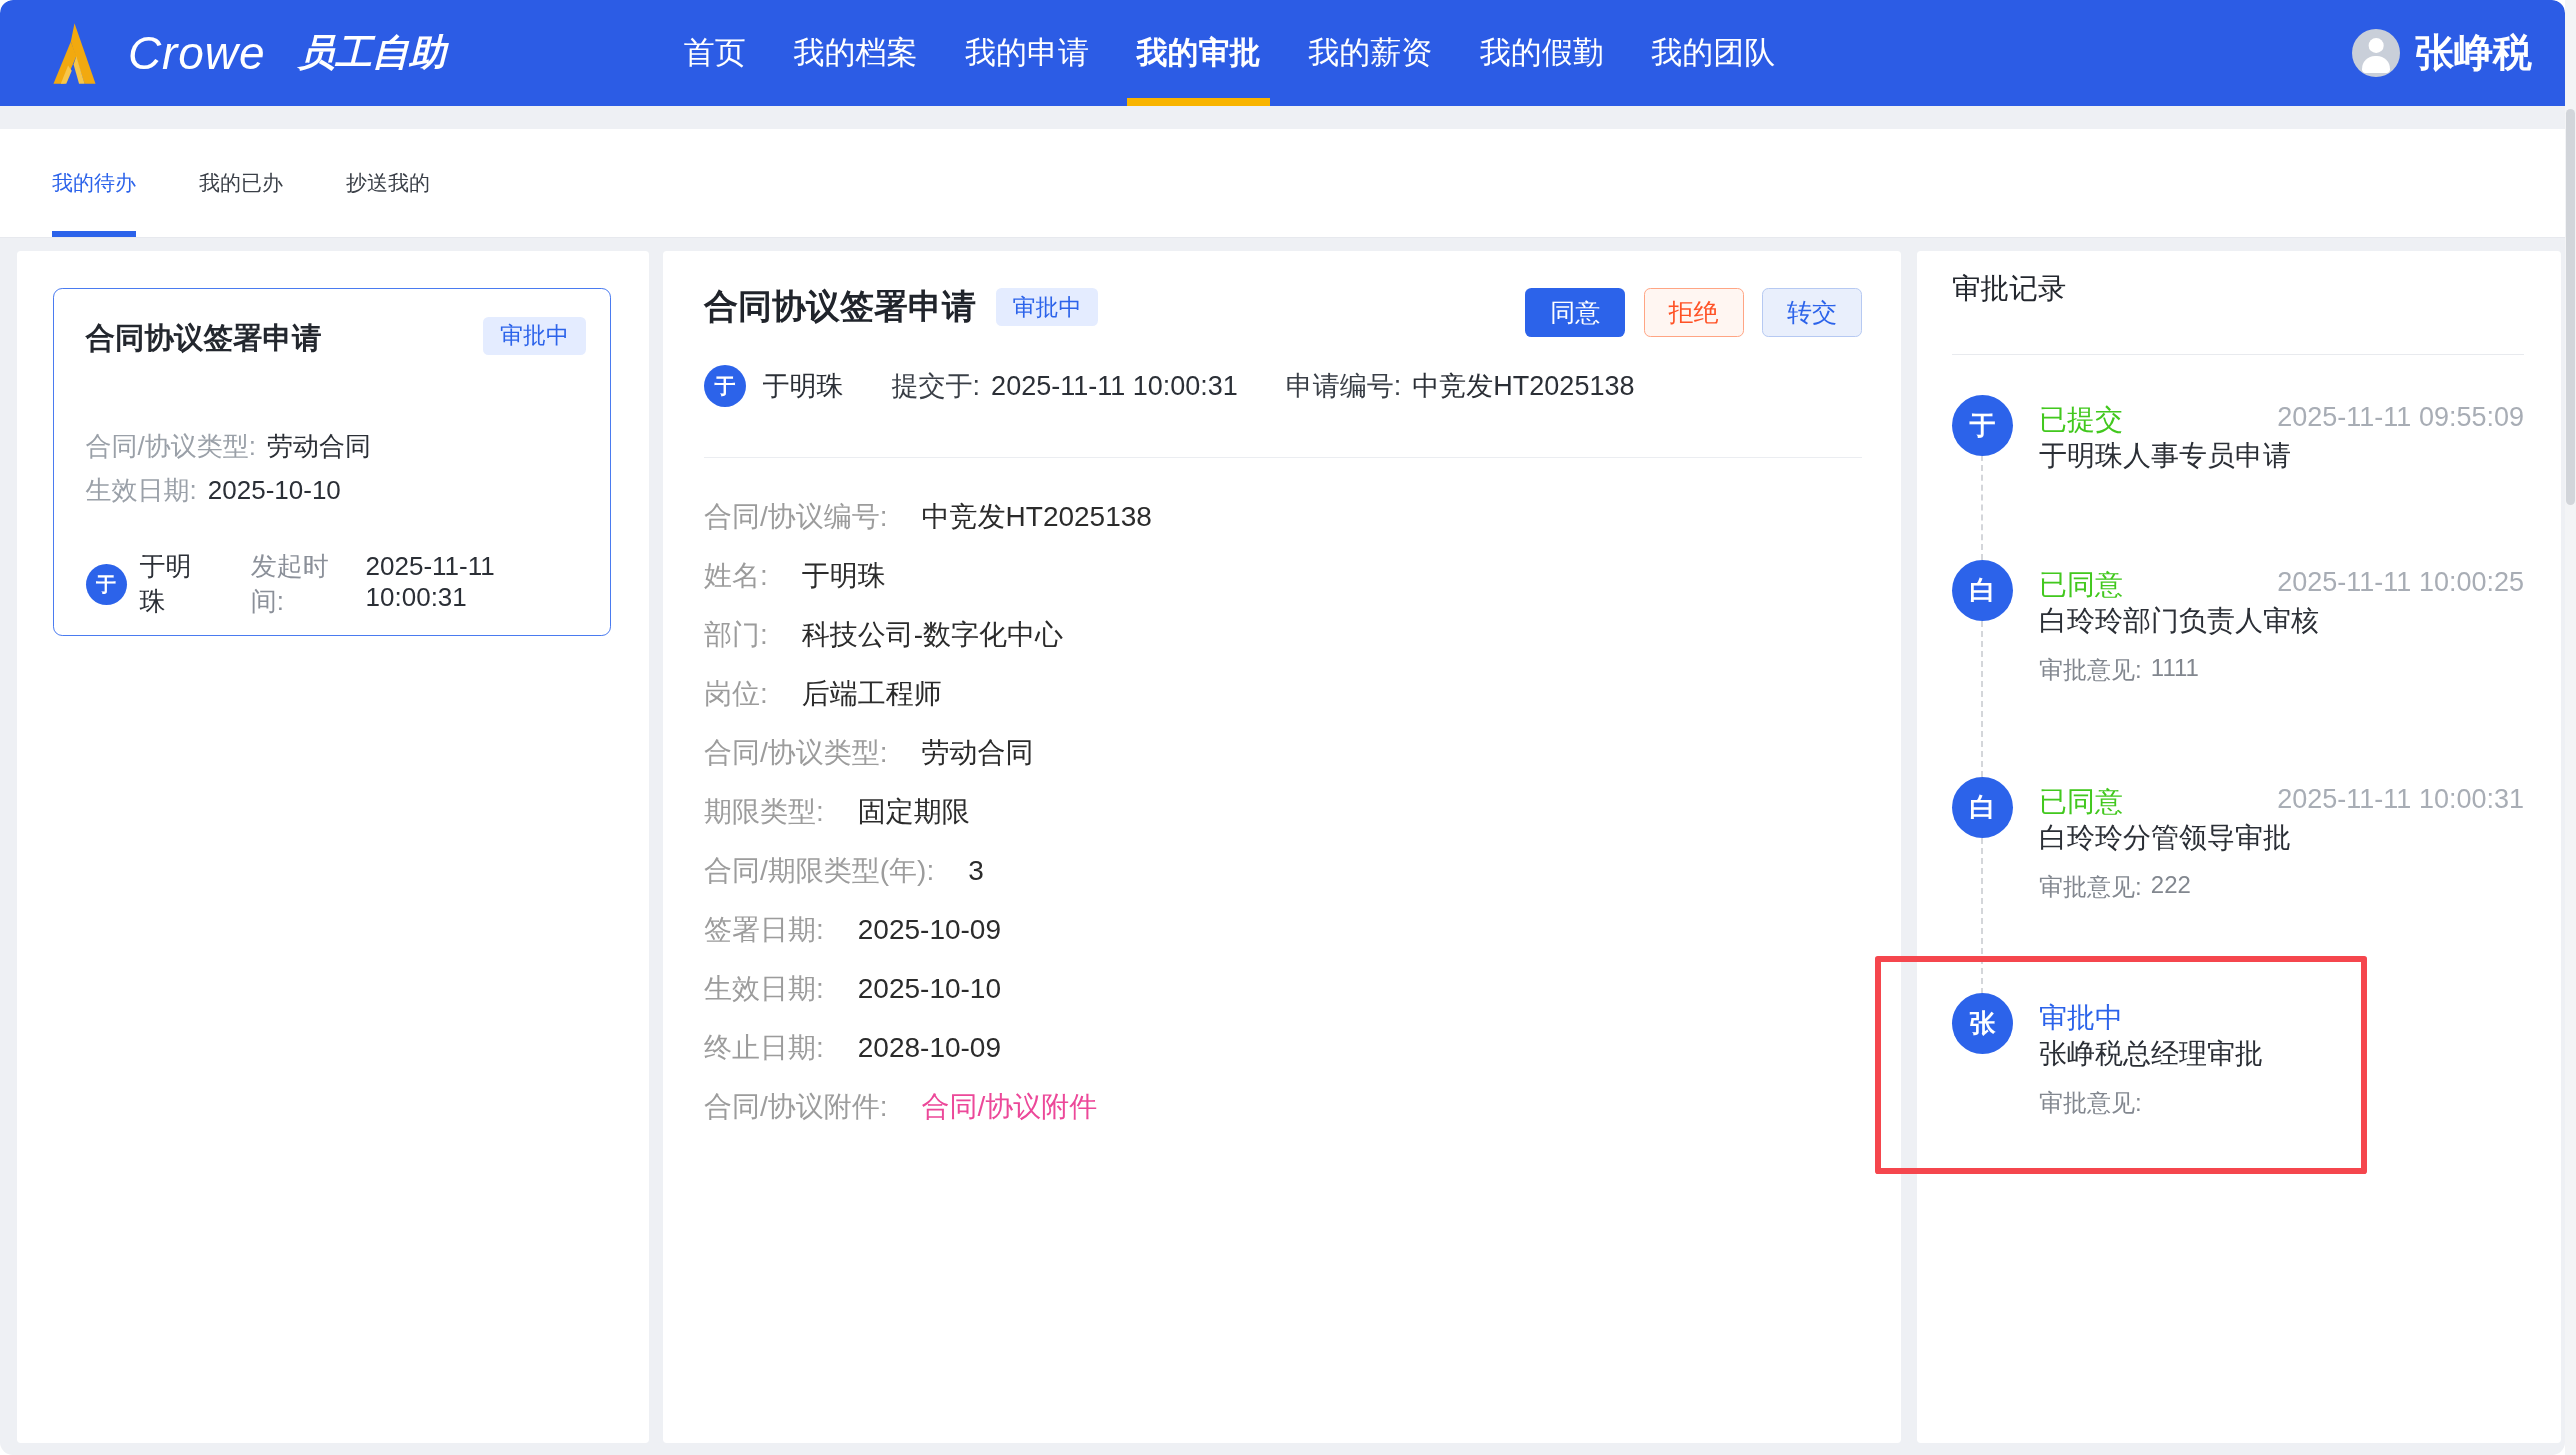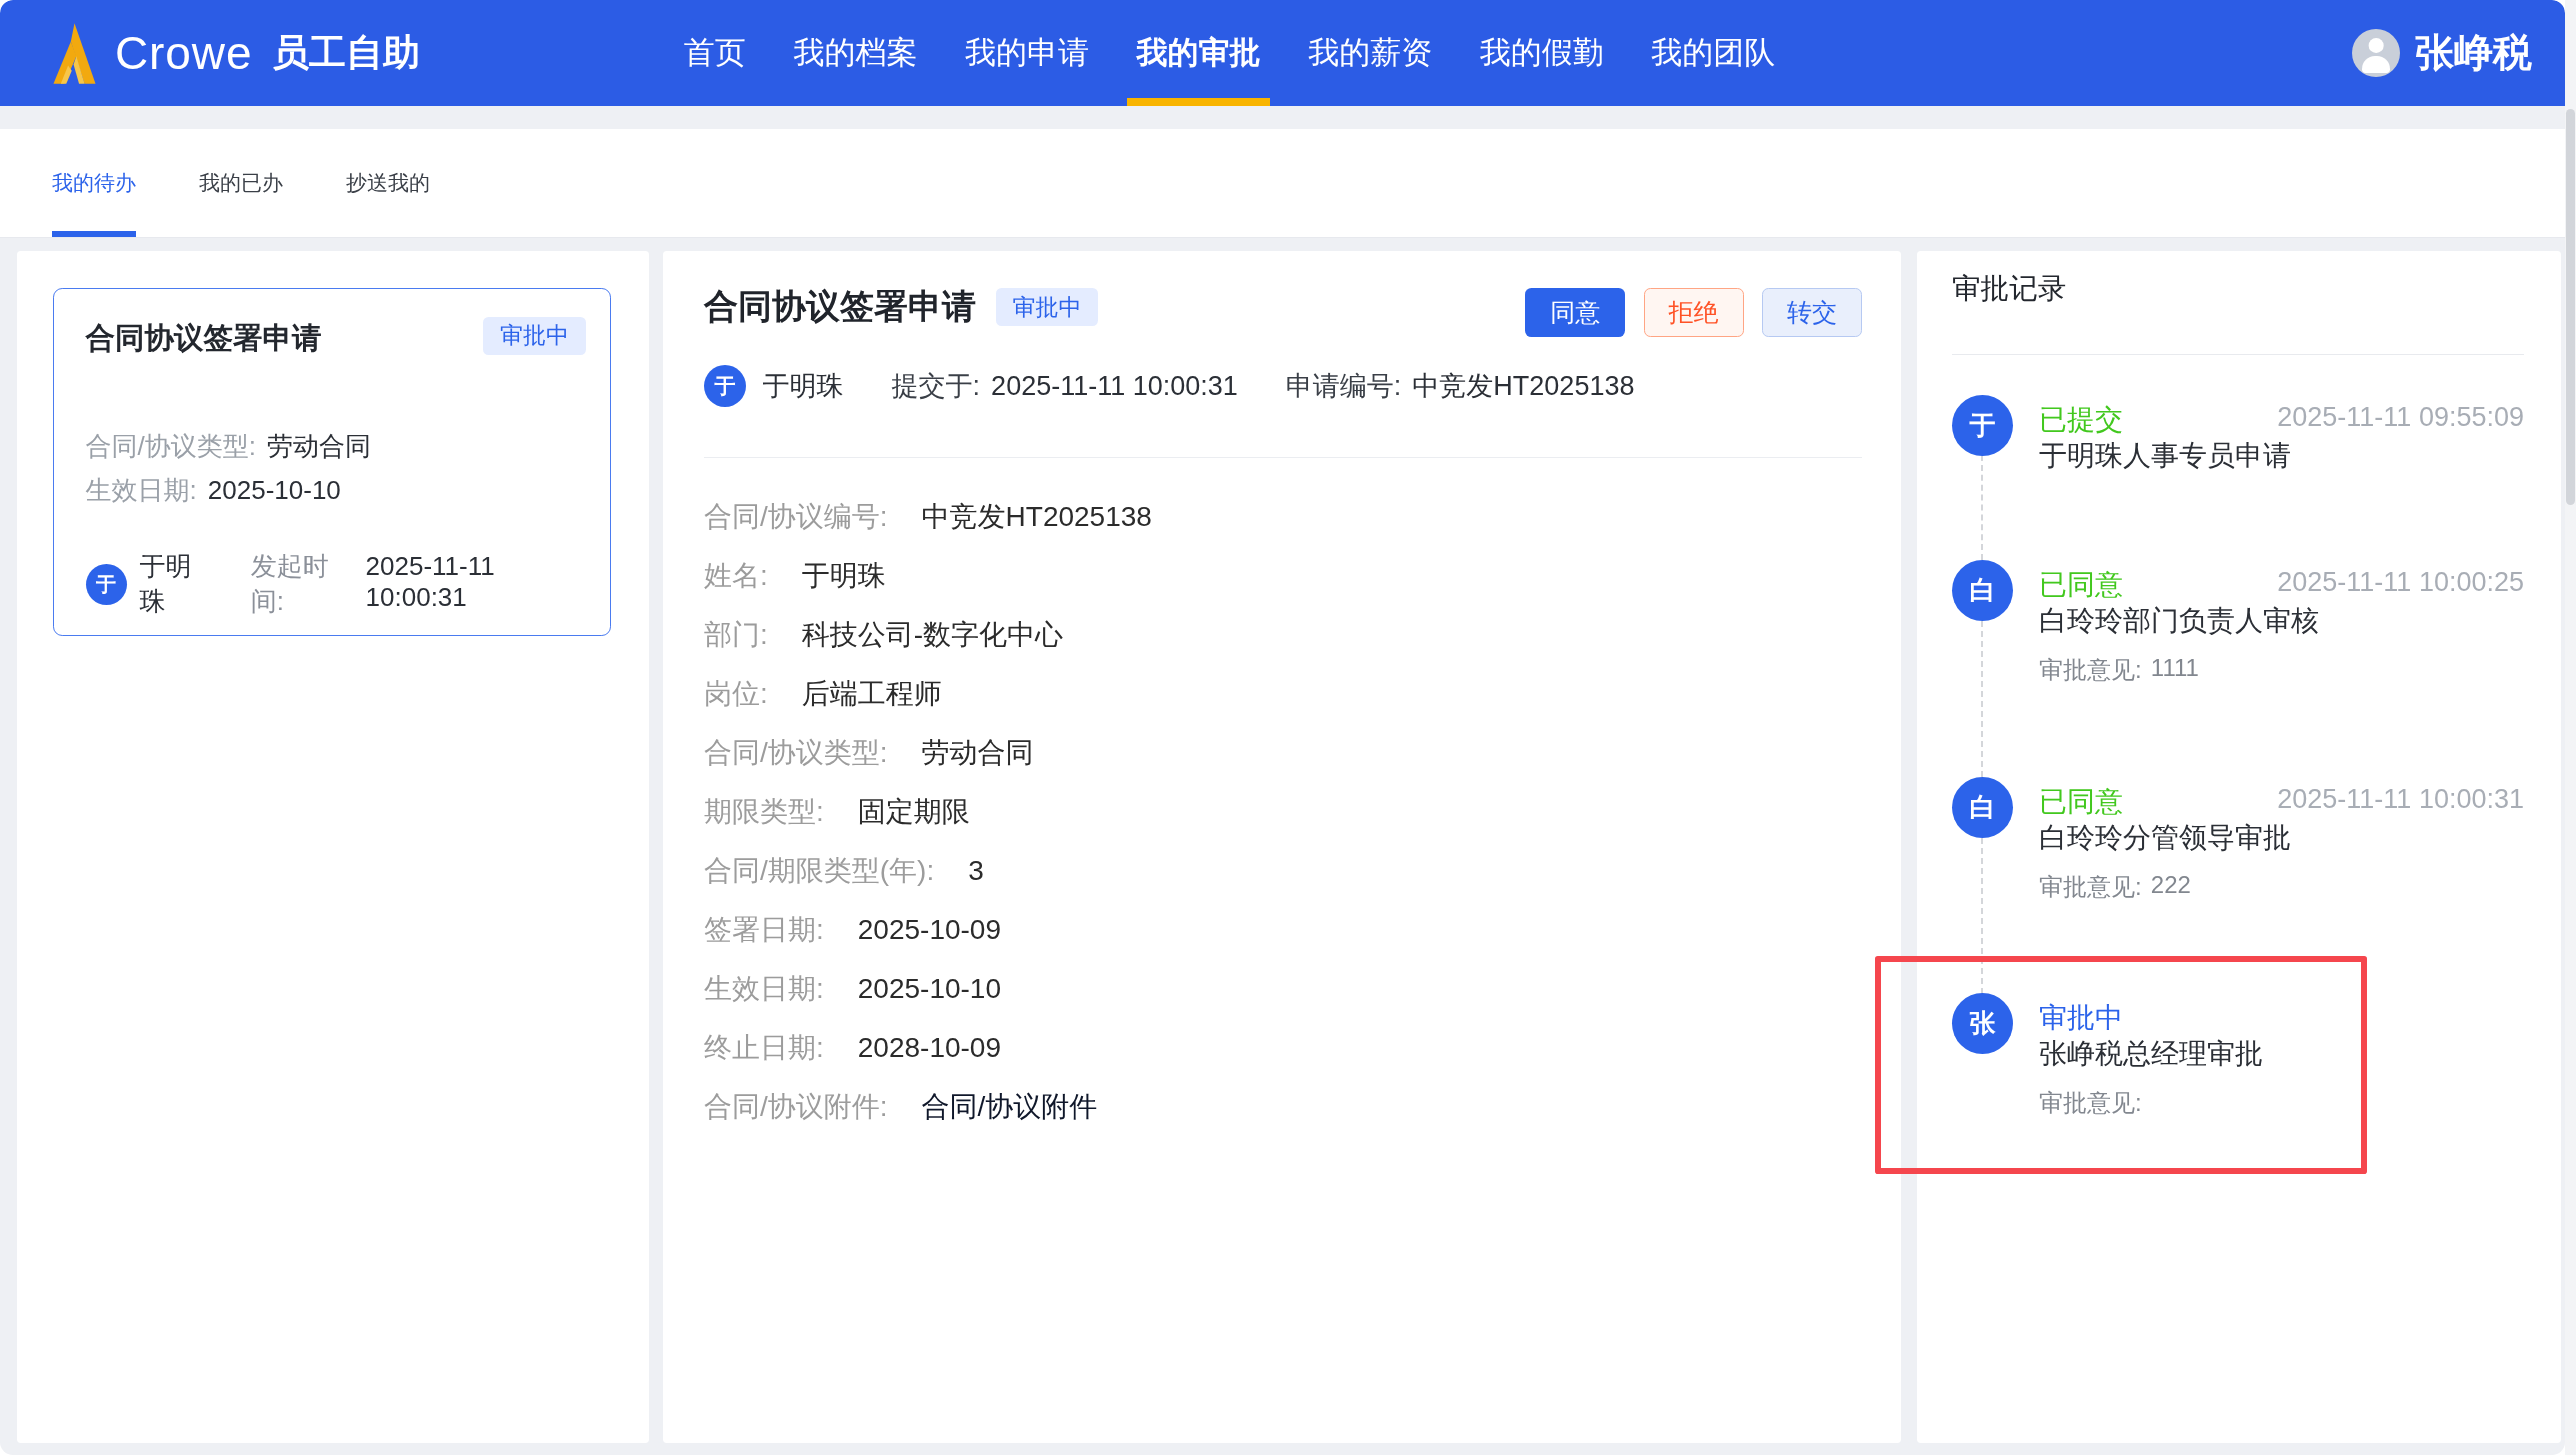--- a/index.html
+++ b/index.html
@@ -11,21 +11,21 @@
   }
   .page{
     position:absolute;left:0;top:0;width:2565px;height:1455px;
     background:#eef0f4;border-radius:13px;overflow:hidden;
   }
   
   .header{
     position:absolute;left:0;top:0;width:100%;height:106px;
     background:#2c5ce5;border-radius:13px 13px 0 0;
   }
-  .brand{position:absolute;left:48px;top:0;height:106px;display:flex;align-items:center;gap:14px;}
+  .brand{position:absolute;left:48px;top:0;height:106px;display:flex;align-items:center;gap:27px;font-style:italic;}
   .brand-logo{width:53px;height:61px;display:block;}
   .brand-name{color:#ffffff;font-size:46px;font-weight:400;letter-spacing:0.9px;}
   .brand-app{color:#ffffff;font-size:37px;font-weight:700;margin-left:5.5px;}
   .nav{position:absolute;left:682px;top:0;height:106px;display:flex;align-items:center;gap:44px;}
   .nav-item{position:relative;height:106px;display:flex;align-items:center;color:#ffffff;
     font-size:31px;cursor:pointer;padding:0 1.8px;}
   .nav-item.active{font-weight:700;}
   .nav-underline{position:absolute;left:-7.4px;right:-7.4px;bottom:0;height:8.3px;background:#f8b400;}
   .user{position:absolute;right:33px;top:0;height:106px;display:flex;align-items:center;gap:14.7px;}
   .user-avatar{width:48px;height:48px;border-radius:50%;background:#c9cfd9;position:relative;overflow:hidden;}
@@ -85,21 +85,21 @@
   .submitter .avatar{width:42px;height:42px;font-size:21px;}
   .submitter .name{margin-left:16.6px;font-size:27px;color:#2b2f36;}
   .submitter .kv{margin-left:48px;font-size:27px;}
   .submitter .kv .k{color:#3a3f47;}
   .submitter .kv .v{color:#2b2f36;}
   .detail-divider{position:absolute;left:41px;right:39px;top:206px;height:0;border-top:1.8px solid #ebedf1;}
   .detail-fields{position:absolute;left:41px;top:236px;right:39px;}
   .frow{height:59px;display:flex;align-items:center;gap:34px;font-size:28px;}
   .frow .k{color:#9c9c9c;}
   .frow .v{color:#2b2b2b;font-weight:500;}
-  .frow .v.link{color:#0f172a;font-weight:400;cursor:pointer;}
+  .frow .v.link{color:#ec4899;font-weight:400;cursor:pointer;}
   
   .rec-title{position:absolute;left:35px;top:18.4px;font-size:28.6px;color:#23272e;}
   .rec-divider{position:absolute;left:35px;right:37px;top:103px;border-top:1.8px solid #e8eaee;}
   .entry{position:absolute;left:0;width:100%;}
   .entry .avatar{position:absolute;left:35px;top:0;width:61px;height:61px;font-size:26px;}
   .entry .status{position:absolute;left:122px;top:5.5px;font-size:28px;font-weight:500;}
   .status-green{color:#42c81e;}
   .status-blue{color:#2c63ea;}
   .entry .time{position:absolute;right:37px;top:7.4px;font-size:27px;color:#a8adb5;}
   .entry .desc{position:absolute;left:122px;top:42px;font-size:28px;color:#2b2f36;white-space:nowrap;}

